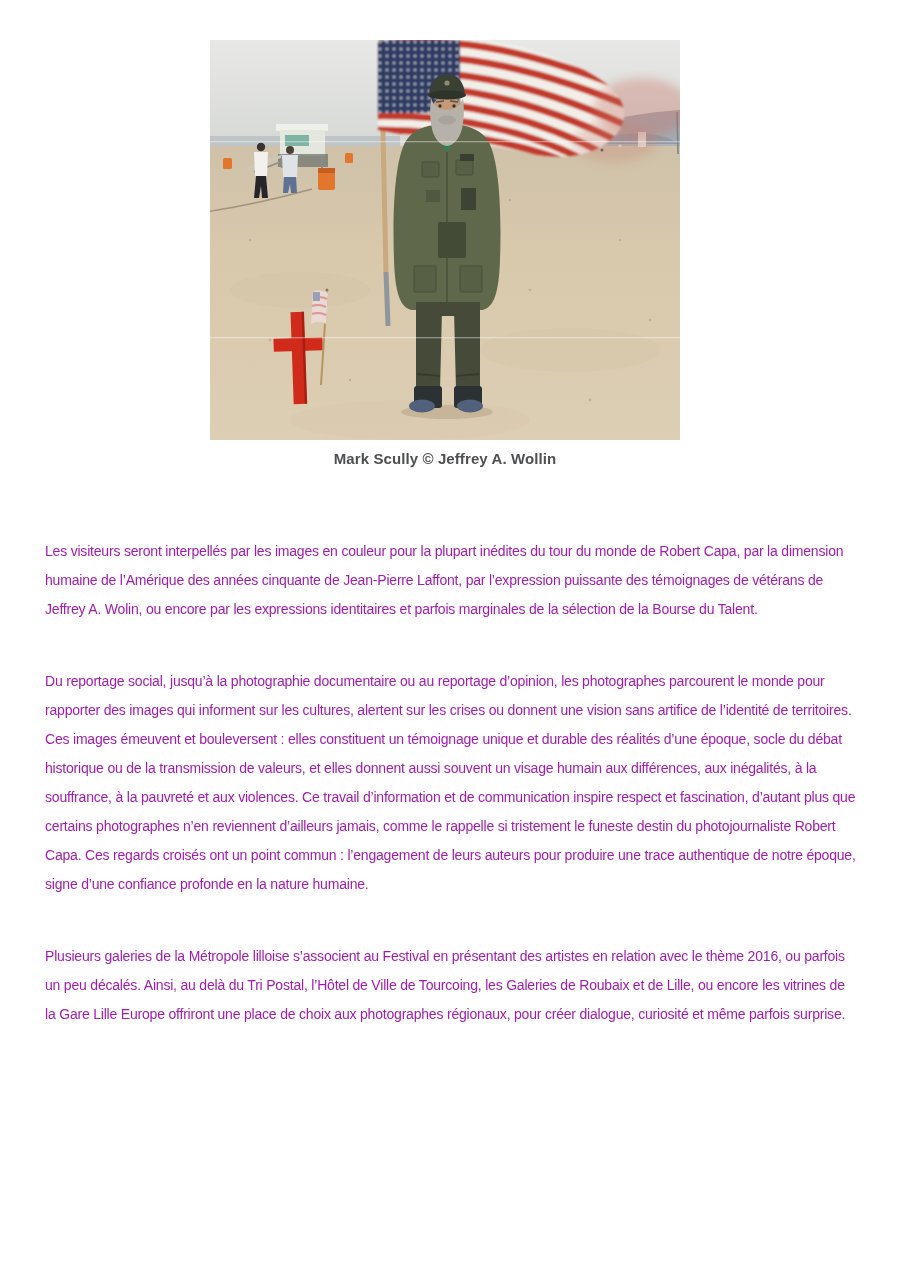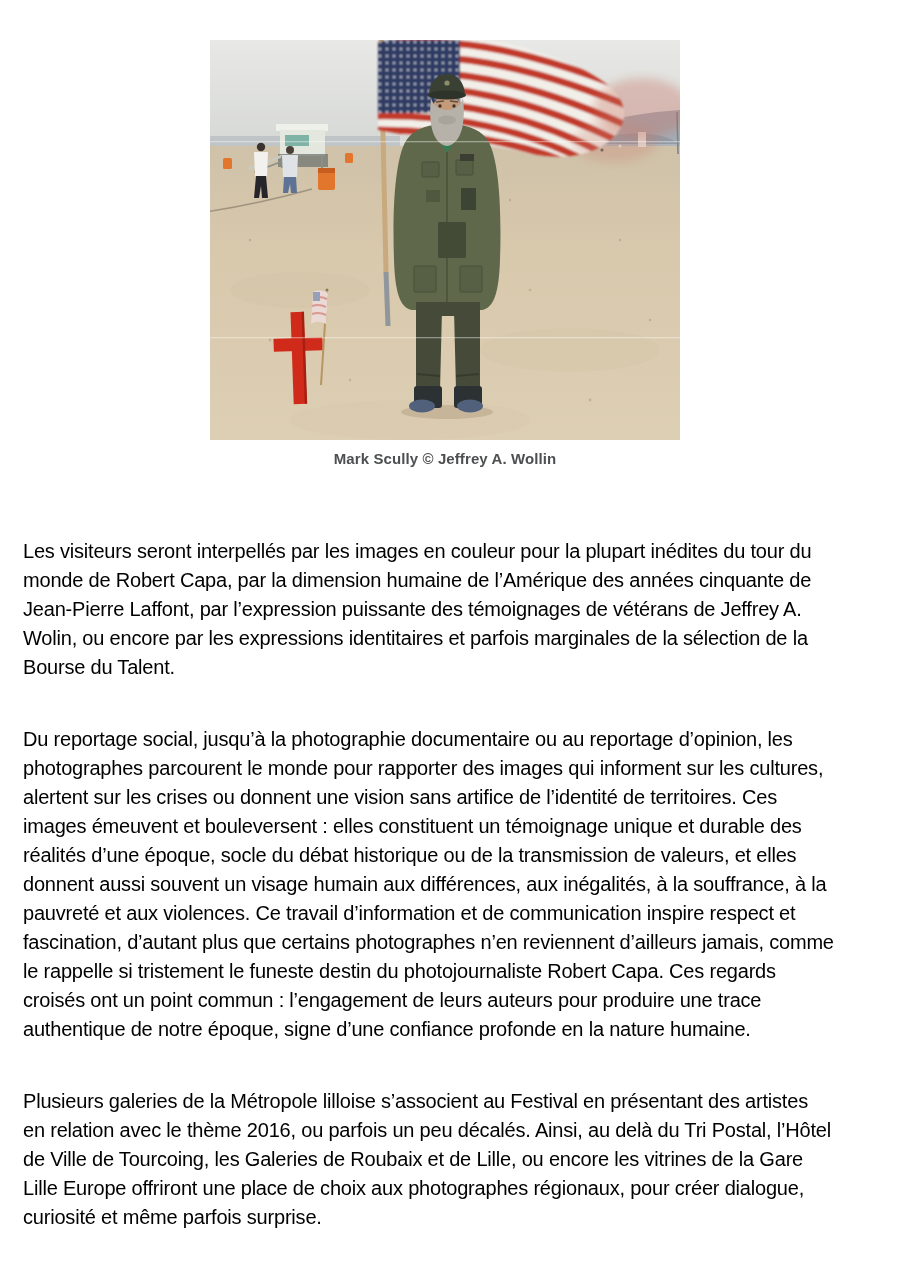--- a/index.html
+++ b/index.html
@@ -28,24 +28,24 @@
   figcaption.photo-caption {
     width: 470px;
     text-align: center;
     margin-top: 10px;
     font-size: 15px;
     font-weight: 700;
     color: #4d4f50;
     letter-spacing: 0.1px;
   }
   .article {
-    margin: 70px 45px 0 23px;
+    margin: 70px 45px 0 45px;
     width: 812px;
-    color: #000000;
-    font-size: 20px;
+    color: #a21caf;
+    font-size: 14px;
     line-height: 29px;
     letter-spacing: -0.2px;
   }
   .article p { margin: 0 0 43px 0; }
   .article p:last-child { margin-bottom: 0; }
 </style>
 </head>
 <body>
 
 <figure class="photo-figure">

